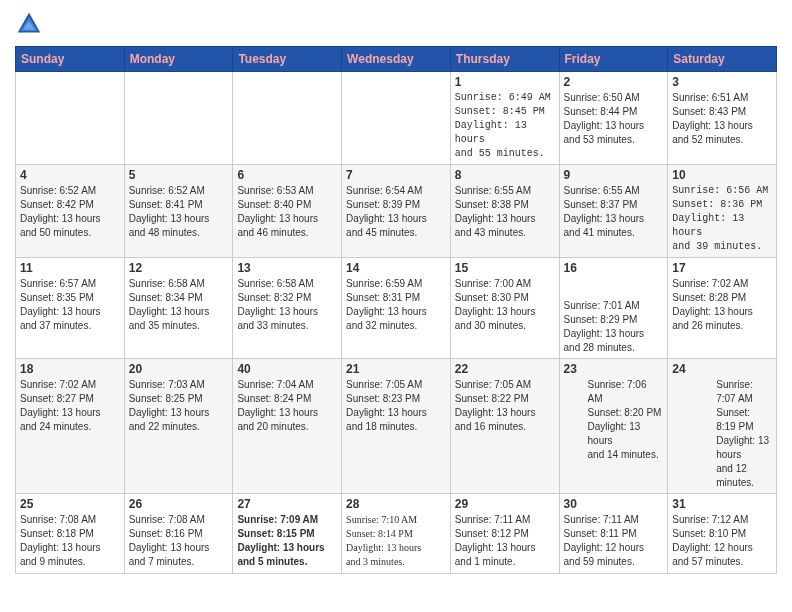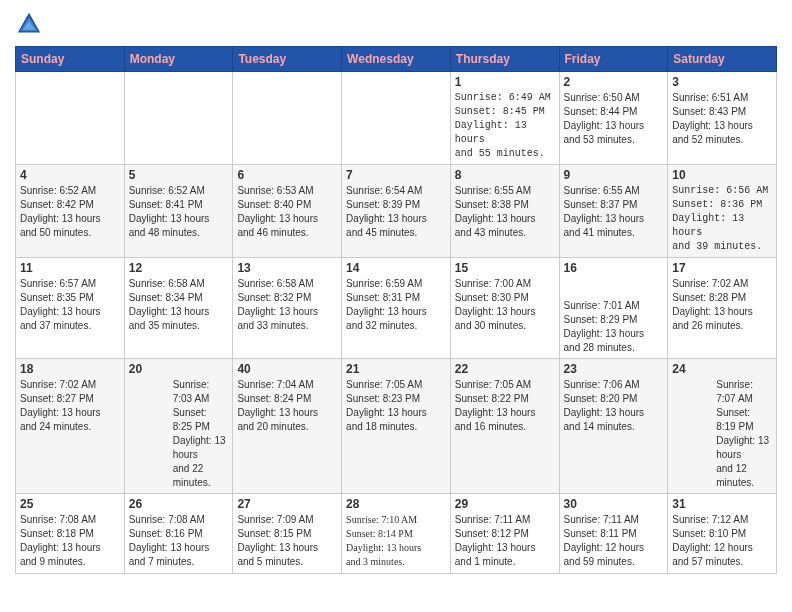--- a/index.html
+++ b/index.html
@@ -259,21 +259,21 @@
       <tr>
         <td>
           <div class="day-number">18</div>
           <div class="day-info" style="white-space: pre-line;">Sunrise: 7:02 AM
 Sunset: 8:27 PM
 Daylight: 13 hours
 and 24 minutes.</div>
         </td>
         <td>
           <div class="day-number">20</div>
-          <div class="day-info" style="white-space: pre-line; margin-left: 44px;">Sunrise: 7:03 AM
+          <div class="day-info" style="white-space: pre-line;">Sunrise: 7:03 AM
 Sunset: 8:25 PM
 Daylight: 13 hours
 and 22 minutes.</div>
         </td>
         <td>
           <div class="day-number">40</div>
           <div class="day-info" style="white-space: pre-line;">Sunrise: 7:04 AM
 Sunset: 8:24 PM
 Daylight: 13 hours
 and 20 minutes.</div>
@@ -287,21 +287,21 @@
         </td>
         <td>
           <div class="day-number">22</div>
           <div class="day-info" style="white-space: pre-line;">Sunrise: 7:05 AM
 Sunset: 8:22 PM
 Daylight: 13 hours
 and 16 minutes.</div>
         </td>
         <td>
           <div class="day-number">23</div>
-          <div class="day-info" style="white-space: pre-line;">Sunrise: 7:06 AM
+          <div class="day-info" style="white-space: pre-line; margin-left: 24px;">Sunrise: 7:06 AM
 Sunset: 8:20 PM
 Daylight: 13 hours
 and 14 minutes.</div>
         </td>
         <td>
           <div class="day-number">24</div>
           <div class="day-info" style="white-space: pre-line; margin-left: 44px;">Sunrise: 7:07 AM
 Sunset: 8:19 PM
 Daylight: 13 hours
 and 12 minutes.</div>
@@ -317,21 +317,21 @@
         </td>
         <td>
           <div class="day-number">26</div>
           <div class="day-info" style="white-space: pre-line;">Sunrise: 7:08 AM
 Sunset: 8:16 PM
 Daylight: 13 hours
 and 7 minutes.</div>
         </td>
         <td>
           <div class="day-number">27</div>
-          <div class="day-info" style="white-space: pre-line;">Sunrise: 7:09 AM
+          <div class="day-info" style="white-space: pre-line; font-weight: bold;">Sunrise: 7:09 AM
 Sunset: 8:15 PM
 Daylight: 13 hours
 and 5 minutes.</div>
         </td>
         <td>
           <div class="day-number">28</div>
           <div class="day-info" style="white-space: pre-line; font-family: Liberation Serif, serif;">Sunrise: 7:10 AM
 Sunset: 8:14 PM
 Daylight: 13 hours
 and 3 minutes.</div>

